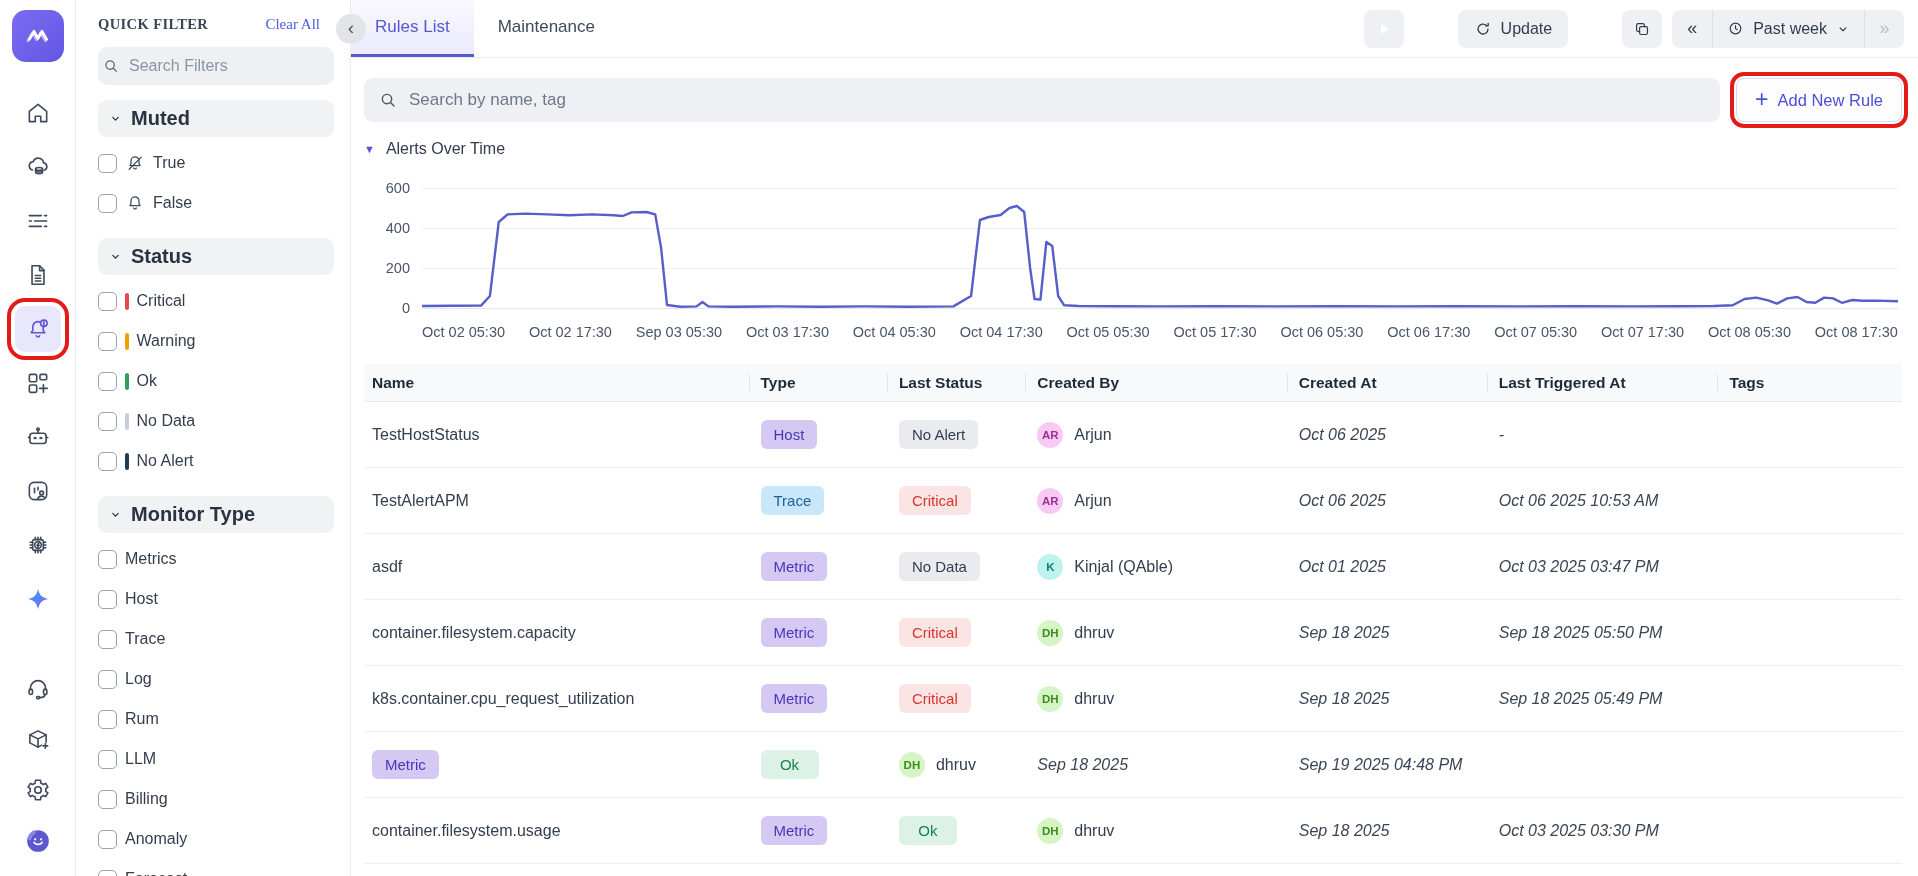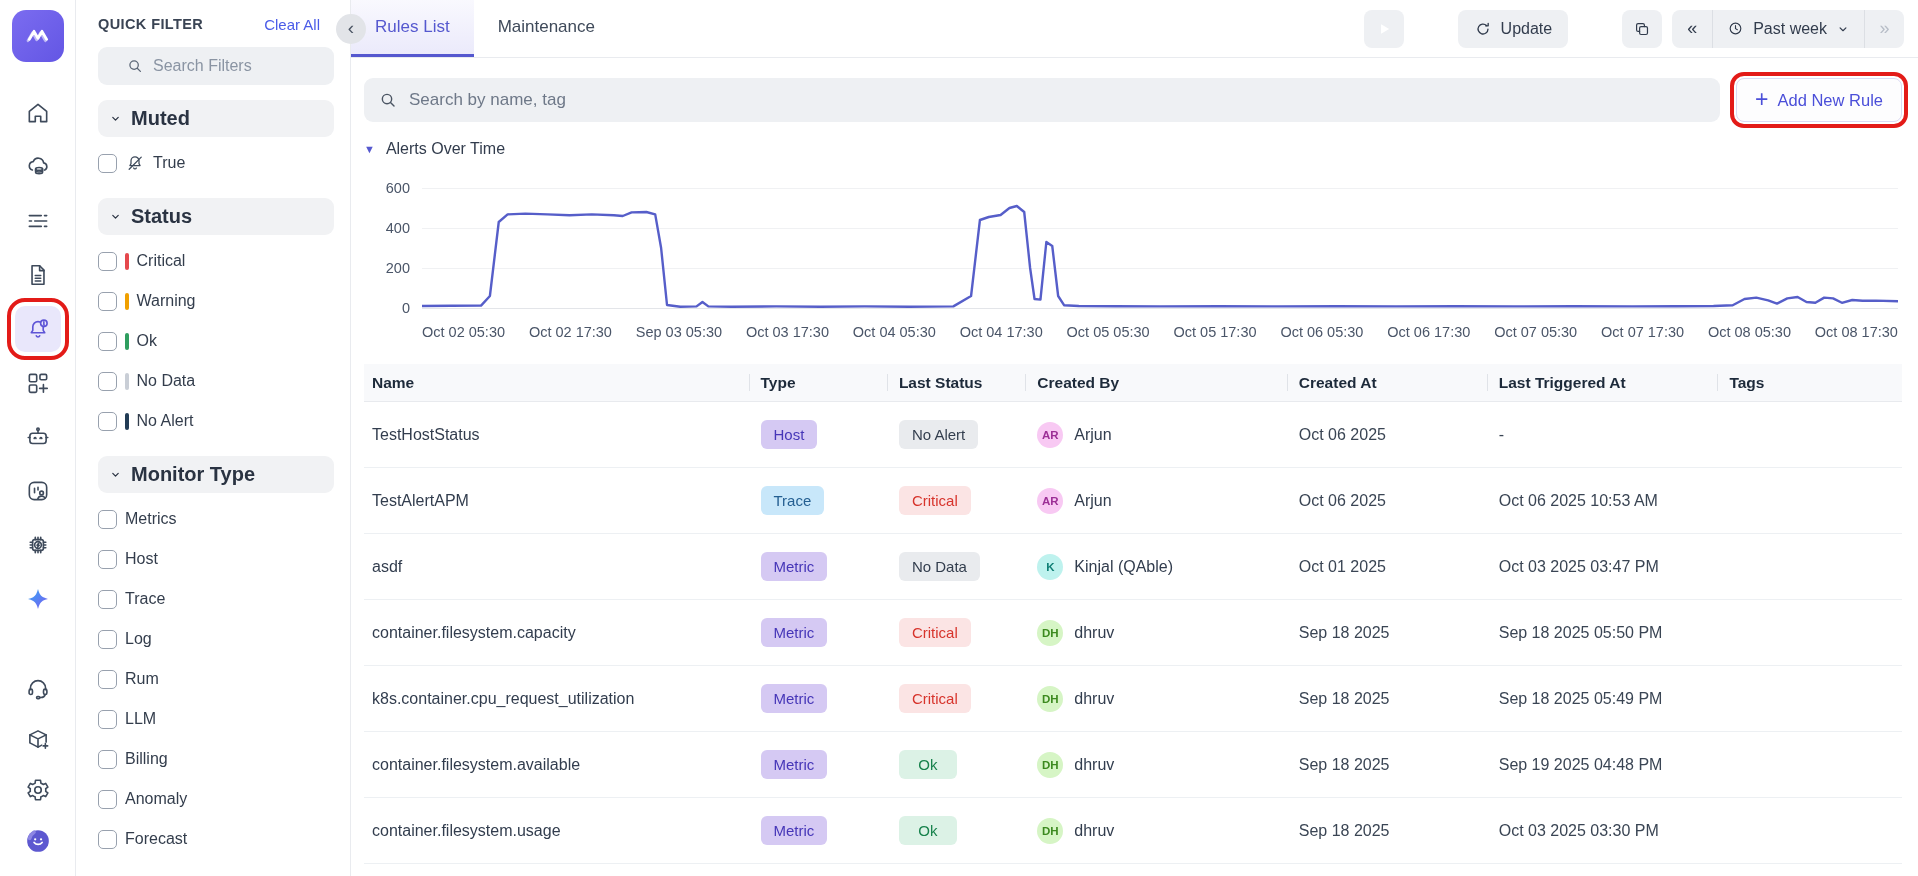--- a/index.html
+++ b/index.html
@@ -15,25 +15,25 @@
   .rail-top { display:flex; flex-direction:column; gap:8px; }
   .rail-bottom { margin-top:auto; display:flex; flex-direction:column; gap:5px; }
   .rail-item { width:46px; height:46px; display:flex; align-items:center; justify-content:center;
     border-radius:10px; cursor:pointer; }
   .rail-item.selected { background:#e9e7fb; }
   .rail-item.annotated { outline:4px solid var(--annot,#e31b18); outline-offset:4px; }
 
   
   .filters { width:275px; flex:0 0 275px; border-right:1px solid #e9ebef;
     padding:16px 16px 0 22px; overflow:hidden; }
-  .f-head { display:flex; align-items:flex-start; justify-content:space-between; padding-right:14px; }
+  .f-head { display:flex; align-items:flex-start; justify-content:space-between; padding-right:14px;font-family:Liberation Serif, serif; }
   .f-title { font-size:14.5px; font-weight:bold; letter-spacing:.4px; color:#3a4454; }
   .f-clear { font-size:15px; color:#4a5be8; cursor:pointer; text-decoration:none; }
   .f-search { margin-top:14px; height:38px; background:#eef0f3; border-radius:9px;
-    display:flex; align-items:center; gap:9px; padding:0 28px; }
+    display:flex; align-items:center; gap:9px; padding:0 4px; }
   .f-search input { border:none; outline:none; background:transparent; font-size:16px;
     color:#333d4c; width:100%; font-family:inherit; }
   .f-search input::placeholder { color:#8a94a3; }
   .f-sec-head { margin:15px 0 6px; height:37px; background:#f1f2f4; border-radius:9px;
     display:flex; align-items:center; gap:9px; padding:0 11px; cursor:pointer; }
   .f-sec-head .lbl { font-size:20px; font-weight:bold; color:#2a3342; }
   .f-item { height:40px; display:flex; align-items:center; gap:8px; cursor:pointer; }
   .cb { width:19px; height:19px; border:1.5px solid #98a1ae; border-radius:5px; background:#fff; flex:0 0 19px; }
   .statusbar { width:3.5px; height:17px; border-radius:2px; flex:0 0 3.5px; }
   .f-item .lbl { font-size:16px; color:#333d4c; }
@@ -97,21 +97,21 @@
   .th { position:relative; padding-left:12px; height:100%; display:flex; align-items:center; cursor:pointer; }
   .th:first-child { padding-left:8px; }
   .th + .th::before { content:""; position:absolute; left:0; top:10px; bottom:10px; width:1px; background:#e0e3e8; }
   .trow { height:66px; border-bottom:1px solid #edf0f3; font-size:16px; color:#323d4e; cursor:pointer; background:#fff; }
   .td { padding-left:12px; display:flex; align-items:center; }
   .td:first-child { padding-left:8px; }
   .badge { display:inline-block; padding:6px 13px; border-radius:6px; font-size:15px; line-height:1.15; }
   .status-badge { min-width:58px; text-align:center; }
   .avatar { width:26px; height:26px; border-radius:13px; display:flex; align-items:center; justify-content:center;
     font-size:11.5px; font-weight:bold; margin-right:11px; flex:0 0 26px; }
-  .datetxt { color:#3a4554; }
+  .datetxt { color:#3a4554;font-style:italic; }
 
   svg.ic { display:block; }
 </style>
 </head>
 <body>
 
 <div class="app">
 
   <aside class="rail">
     <div class="logo">
@@ -290,20 +290,30 @@
         <div class="f-item">
           <span class="cb"></span>
           <span>
             <svg class="ic" width="20" height="20" viewBox="0 0 24 24" fill="none" stroke="#3e4a5b" stroke-width="1.5" stroke-linecap="round" stroke-linejoin="round">
               <path d="M12 4.6a4.8 4.8 0 0 1 4.8 4.8v3.4l1.3 2.2H5.9l1.3-2.2V9.4A4.8 4.8 0 0 1 12 4.6z"></path>
               <path d="M10.4 18a1.7 1.7 0 0 0 3.2 0"></path>
               <path d="M5 19.5 19.5 5"></path>
             </svg>
           </span>
           <span class="lbl">True</span>
+        </div>
+        <div class="f-item">
+          <span class="cb"></span>
+          <span>
+            <svg class="ic" width="20" height="20" viewBox="0 0 24 24" fill="none" stroke="#3e4a5b" stroke-width="1.5" stroke-linecap="round" stroke-linejoin="round">
+              <path d="M12 4.6a4.8 4.8 0 0 1 4.8 4.8v3.4l1.3 2.2H5.9l1.3-2.2V9.4A4.8 4.8 0 0 1 12 4.6z"></path>
+              <path d="M10.4 18a1.7 1.7 0 0 0 3.2 0"></path>
+            </svg>
+          </span>
+          <span class="lbl">False</span>
         </div>
         <div class="f-sec-head">
           <span>
             <svg class="ic" width="13" height="13" viewBox="0 0 24 24" fill="none" stroke="#2a3342" stroke-width="2.3" stroke-linecap="round" stroke-linejoin="round">
               <path d="M7 10l5 5 5-5"></path>
             </svg>
           </span>
           <span class="lbl">Status</span>
         </div>
         <div class="f-item">
@@ -583,23 +593,20 @@
             <div class="td">
               <span class="avatar" style="background: rgb(214, 245, 197); color: rgb(60, 138, 31);">DH</span>
               <span>dhruv</span>
             </div>
             <div class="td datetxt">Sep 18 2025</div>
             <div class="td datetxt">Sep 18 2025 05:49 PM</div>
             <div class="td datetxt"></div>
           </div>
           <div class="trow">
             <div class="td">
-              <span>container.filesystem.available</span>
-            </div>
-            <div class="td">
               <span class="badge" style="background: rgb(213, 201, 243); color: rgb(70, 54, 184);">Metric</span>
             </div>
             <div class="td">
               <span class="badge status-badge" style="background: rgb(220, 242, 230); color: rgb(23, 130, 76);">Ok</span>
             </div>
             <div class="td">
               <span class="avatar" style="background: rgb(214, 245, 197); color: rgb(60, 138, 31);">DH</span>
               <span>dhruv</span>
             </div>
             <div class="td datetxt">Sep 18 2025</div>

